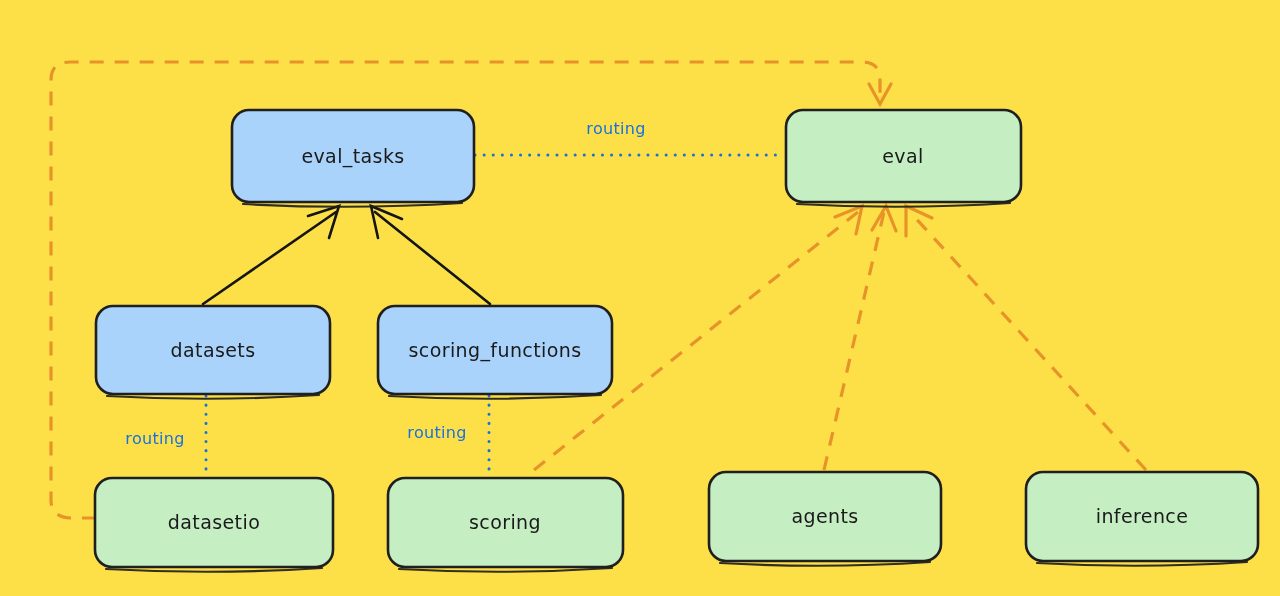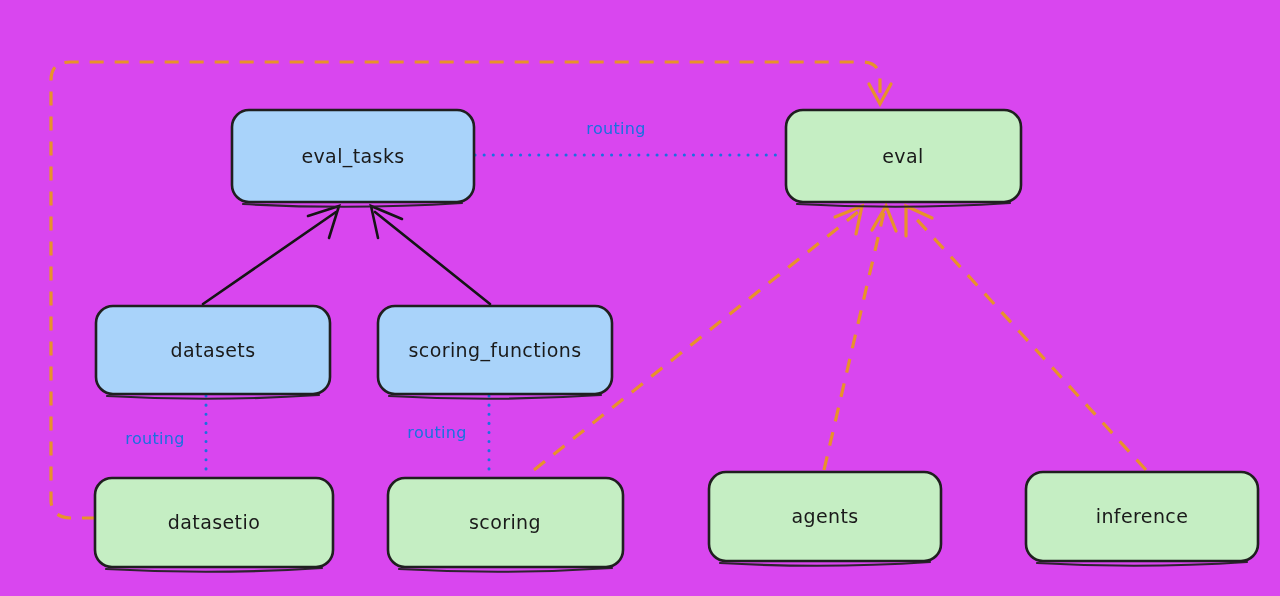--- a/index.html
+++ b/index.html
@@ -10,21 +10,21 @@
   body {
     width: 1280px;
     height: 596px;
     overflow: hidden;
     font-family: "DejaVu Sans", sans-serif;
   }
   #diagram-root {
     position: relative;
     width: 1280px;
     height: 596px;
-    background: #d946ef;
+    background: #fde047;
   }
   svg.canvas {
     position: absolute;
     top: 0;
     left: 0;
     width: 1280px;
     height: 596px;
   }
   .node-label {
     font-family: "DejaVu Sans", sans-serif;

